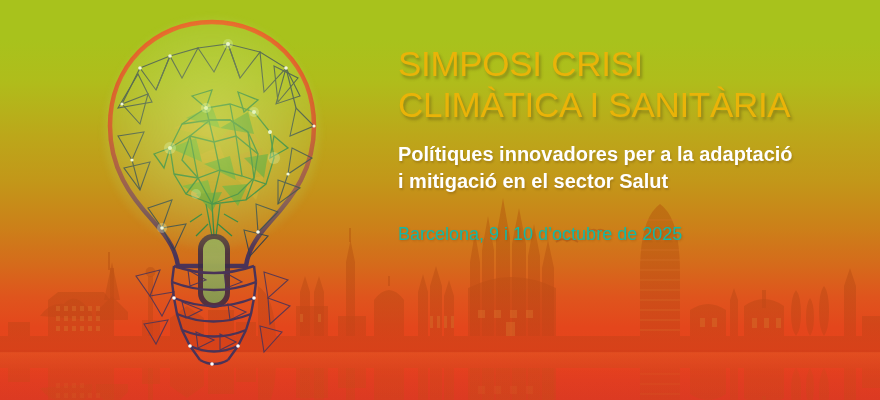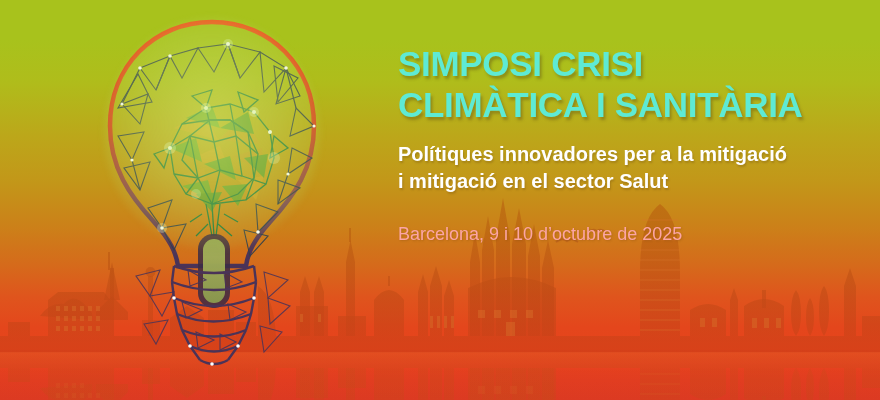--- a/index.html
+++ b/index.html
@@ -83,38 +83,38 @@
   }
 
   
   .text-block {
     position: absolute;
     left: 398px;
     top: 44px;
     width: 470px;
   }
   .title {
-    color: #5eead4;
+    color: #eab308;
     font-size: 35px;
-    font-weight: bold;
+    font-weight: normal;
     line-height: 1.16;
     letter-spacing: -0.3px;
     margin: 0;
     text-shadow: 2px 3px 3px rgba(90,70,20,0.40);
   }
   .subtitle {
     color: #ffffff;
     font-size: 20px;
     font-weight: bold;
     line-height: 1.34;
     margin: 16px 0 0 0;
     text-shadow: 1px 2px 2px rgba(110,75,20,0.32);
   }
   .date {
-    color: #fca5a5;
+    color: #14b8a6;
     font-size: 18px;
     font-weight: normal;
     line-height: 1.3;
     margin: 28px 0 0 0;
     text-shadow: 1px 1px 2px rgba(120,70,15,0.30);
   }
 </style>
 </head>
 <body>
 
@@ -479,19 +479,19 @@
       </g>
     </svg>
   </div>
 
   <div class="text-block">
     <h1 class="title">
       <span>SIMPOSI CRISI</span><br>
       <span>CLIMÀTICA I SANITÀRIA</span>
     </h1>
     <p class="subtitle">
-      <span>Polítiques innovadores per a la mitigació</span><br>
+      <span>Polítiques innovadores per a la adaptació</span><br>
       <span>i mitigació en el sector Salut</span>
     </p>
     <p class="date">Barcelona, 9 i 10 d’octubre de 2025</p>
   </div>
 
 </div>
 
 </body></html>

